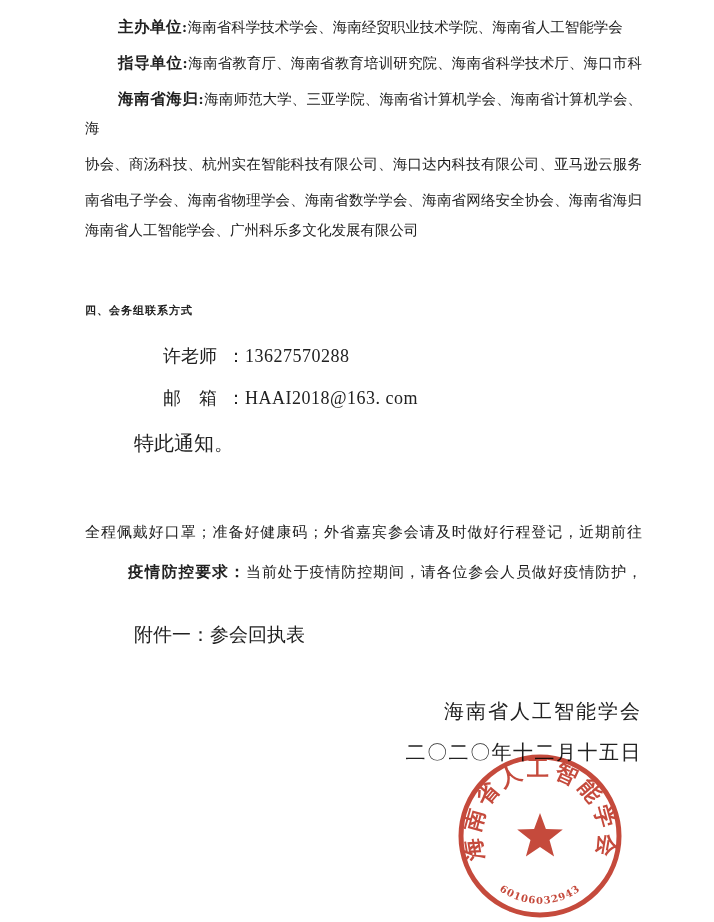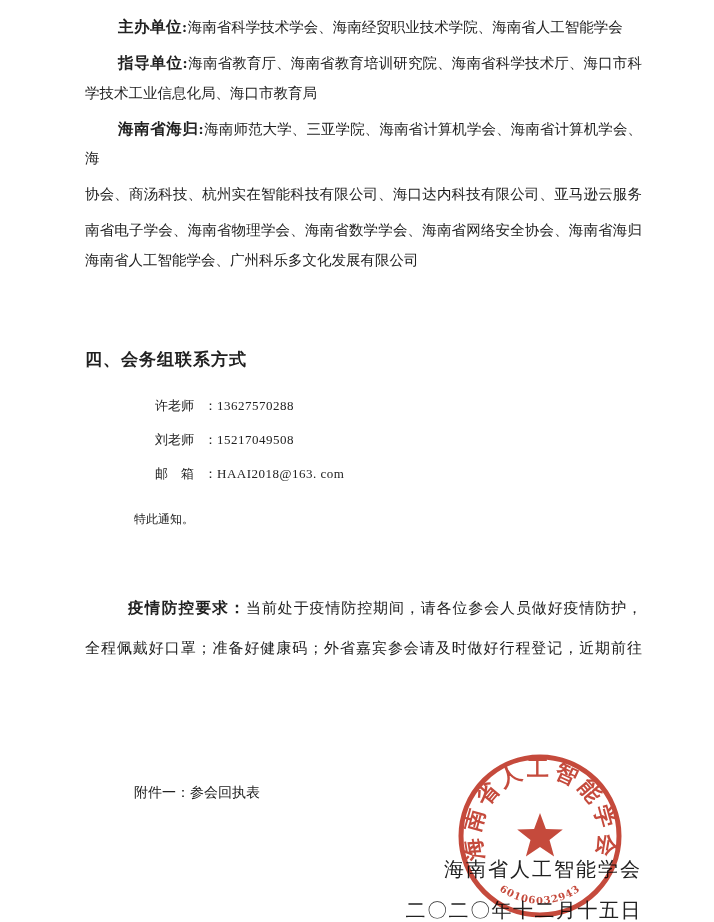--- a/index.html
+++ b/index.html
@@ -20,40 +20,40 @@
     margin:0;font-size:14.5px;line-height:29px;
     white-space:normal;
     text-justify:inter-character;
   }
   .org-line.para{margin-top:3px;}
   .org-line.indent{text-indent:33px;}
   .org-line.j{text-align:justify;text-align-last:justify;margin-top:6px;}
   .lbl{font-weight:bold;font-size:15.5px;letter-spacing:.5px;}
   
   .heading{
-    margin:72px 0 0 0;font-size:17px;font-weight:bold;
+    margin:52px 0 0 0;font-size:11px;font-weight:bold;
     line-height:26px;letter-spacing:1px;
   }
   
   .contacts{margin-top:16px;}
-  .contact-line{margin:0;padding-left:70px;font-size:13px;line-height:34px;}
+  .contact-line{margin:8px;padding-left:70px;font-size:18px;line-height:34px;}
   .c-sep{margin-left:10px;}
   .c-value{letter-spacing:.5px;}
   
-  .notice{margin:18px 0 0 0;padding-left:49px;font-size:12px;line-height:21px;}
+  .notice{margin:18px 0 0 0;padding-left:49px;font-size:20px;line-height:21px;}
   
   .epidemic{margin-top:58px;}
   .ep-line{
     margin:0;font-size:15px;line-height:39px;
     text-justify:inter-character;
   }
   .ep-line.indent2{text-indent:43px;}
   .ep-line.j{text-align:justify;text-align-last:justify;}
   
-  .attachment{margin:114px 0 0 0;padding-left:49px;font-size:14px;line-height:21px;}
+  .attachment{margin:32px 0 0 0;padding-left:49px;font-size:19px;line-height:21px;}
   
   .sig-org{
     margin:53px 0 0 0;font-size:20px;line-height:26px;
     letter-spacing:2px;text-align:right;
   }
   .sig-date{
     margin:15px 0 0 0;font-size:20px;line-height:26px;
     letter-spacing:1.5px;text-align:right;
   }
   
@@ -78,40 +78,38 @@
 </style>
 </head>
 <body>
 
 <div class="page">
   <div class="content">
 
     <div>
         <p class="org-line indent"><b class="lbl">主办单位:</b><span>海南省科学技术学会、海南经贸职业技术学院、海南省人工智能学会</span></p>
         <p class="org-line indent j para"><b class="lbl">指导单位:</b><span>海南省教育厅、海南省教育培训研究院、海南省科学技术厅、海口市科</span></p>
-        <p class="org-line"><b class="lbl"></b><span>学技术工业信息化局、海口市教育局</span></p>
         <p class="org-line indent j para"><b class="lbl">海南省海归:</b><span>海南师范大学、三亚学院、海南省计算机学会、海南省计算机学会、海</span></p>
         <p class="org-line j"><b class="lbl"></b><span>协会、商汤科技、杭州实在智能科技有限公司、海口达内科技有限公司、亚马逊云服务</span></p>
         <p class="org-line j"><b class="lbl"></b><span>南省电子学会、海南省物理学会、海南省数学学会、海南省网络安全协会、海南省海归</span></p>
         <p class="org-line"><b class="lbl"></b><span>海南省人工智能学会、广州科乐多文化发展有限公司</span></p>
       </div>
 
     <h3 class="heading">四、会务组联系方式</h3>
 
     <div class="contacts">
         <p class="contact-line"><span class="c-label">许老师</span><span class="c-sep">：</span><span class="c-value">13627570288</span></p>
-        <p class="contact-line"><span class="c-label">刘老师</span><span class="c-sep">：</span><span class="c-value">15217049508</span></p>
         <p class="contact-line"><span class="c-label">邮　箱</span><span class="c-sep">：</span><span class="c-value">HAAI2018@163. com</span></p>
       </div>
 
     <p class="notice">特此通知。</p>
 
     <div class="epidemic">
+        <p class="ep-line j"><b class="lbl"></b><span>全程佩戴好口罩；准备好健康码；外省嘉宾参会请及时做好行程登记，近期前往</span></p>
         <p class="ep-line indent2 j"><b class="lbl">疫情防控要求：</b><span>当前处于疫情防控期间，请各位参会人员做好疫情防护，</span></p>
-        <p class="ep-line j"><b class="lbl"></b><span>全程佩戴好口罩；准备好健康码；外省嘉宾参会请及时做好行程登记，近期前往</span></p>
       </div>
 
     <p class="attachment">附件一：参会回执表</p>
 
     <p class="sig-org">海南省人工智能学会</p>
     <p class="sig-date">二〇二〇年十二月十五日</p>
   </div>
 
   <svg class="seal" viewBox="0 0 168 168" aria-hidden="true">
     <circle class="seal-ring" cx="84" cy="84" r="79" stroke-width="5"></circle>

